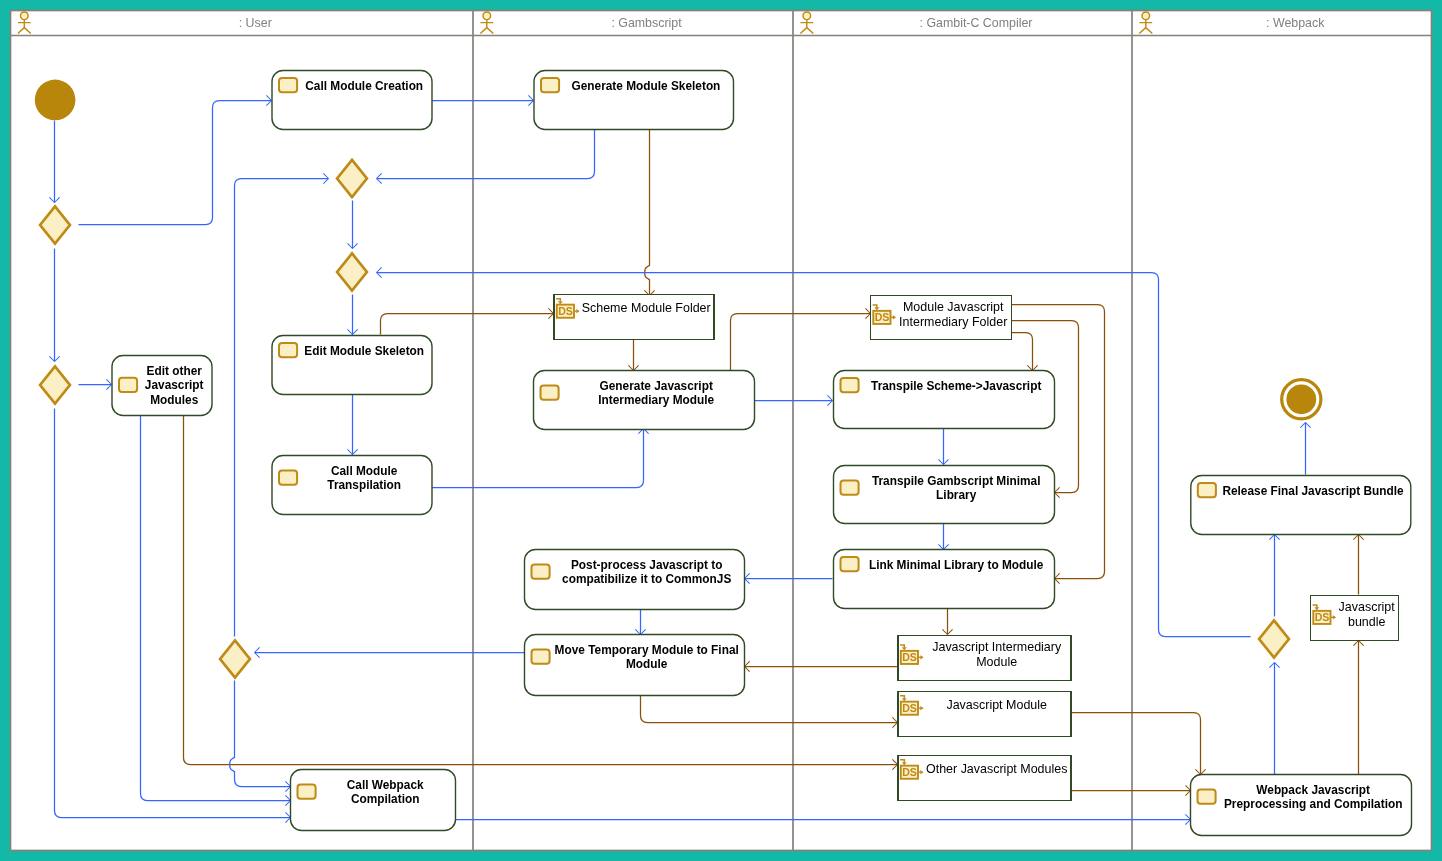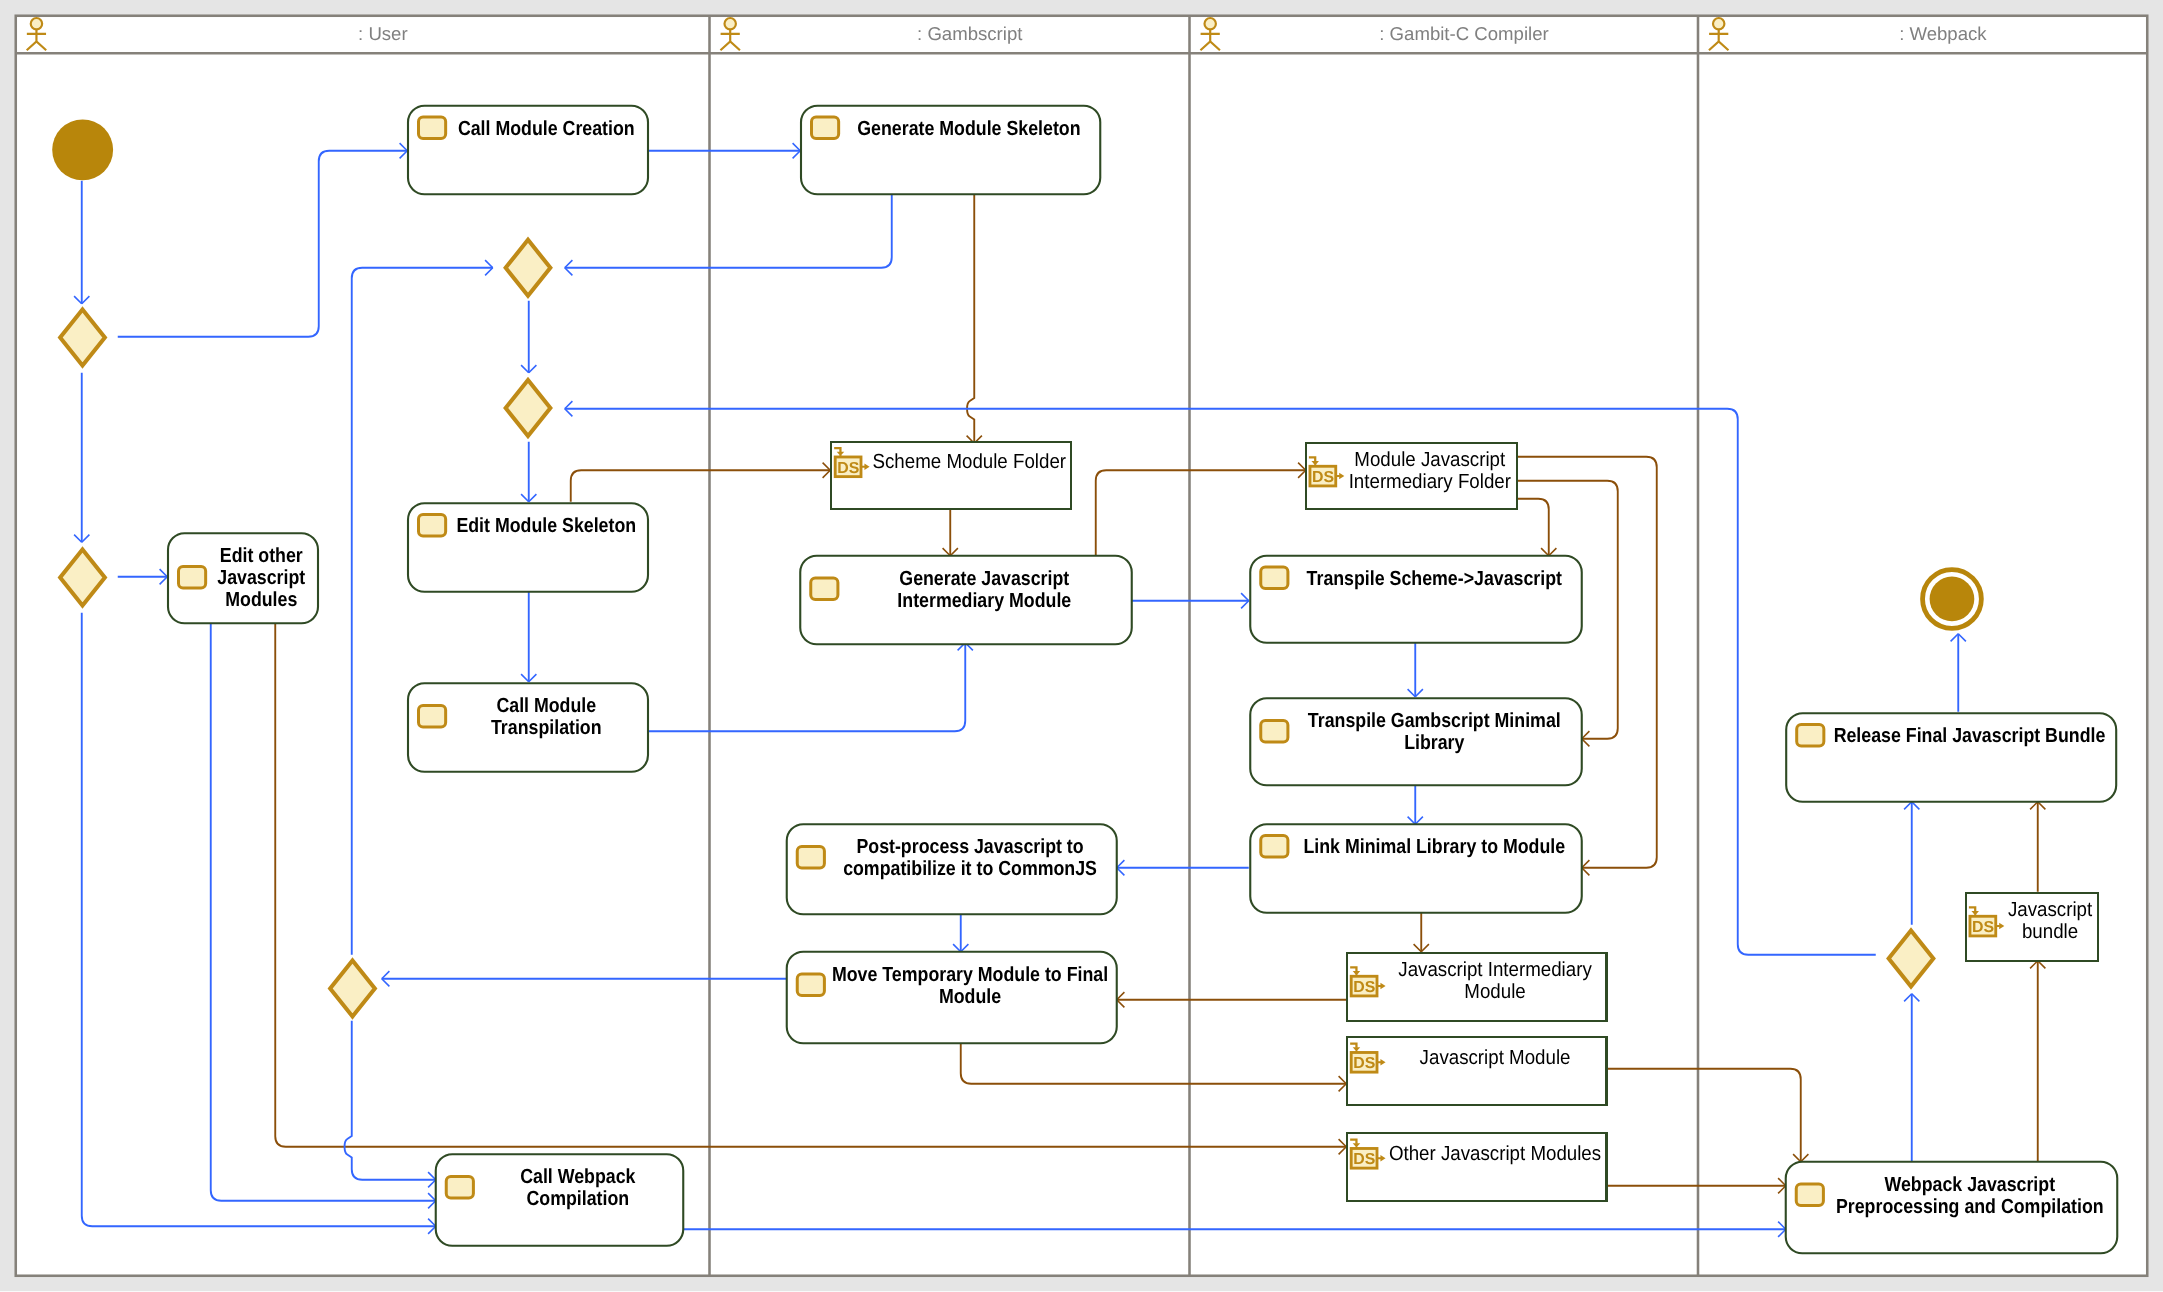--- a/index.html
+++ b/index.html
@@ -1,19 +1,19 @@
 <!DOCTYPE html>
 <html><head>
 <meta charset="utf-8">
 <title>UML Activity Diagram</title>
 <style>
   html,body{margin:0;padding:0;background:#ffffff;}
   body{width:1442px;height:861px;overflow:hidden;
        font-family:"Liberation Sans",sans-serif;-webkit-font-smoothing:antialiased;}
-  #stage{position:relative;width:1442px;height:861px;background:#e5e5e5;}
+  #stage{position:relative;width:1442px;height:861px;background:#14b8a6;}
   svg{display:block;shape-rendering:geometricPrecision;}
   text{font-family:"Liberation Sans",sans-serif;}
   .lane-title{font-size:12.4px;fill:#808080;}
   .node-label{font-size:13.6px;font-weight:bold;fill:#000;}
   .ds-label{font-size:13.6px;fill:#000;}
 </style>
 </head>
 <body>
 
 <div id="stage">

